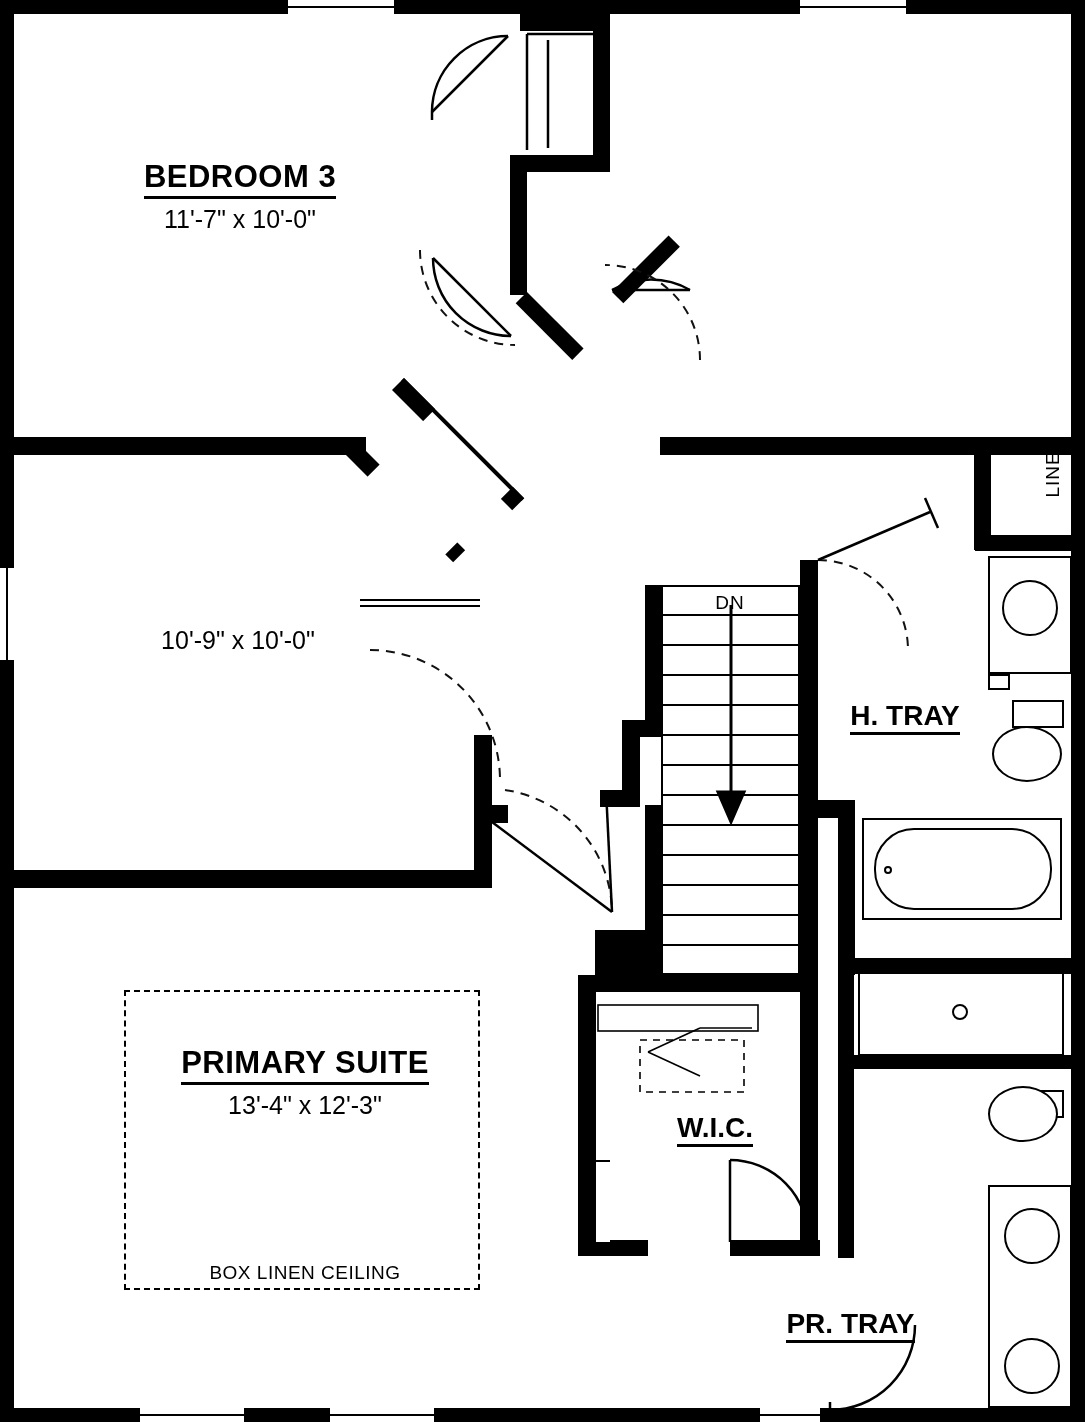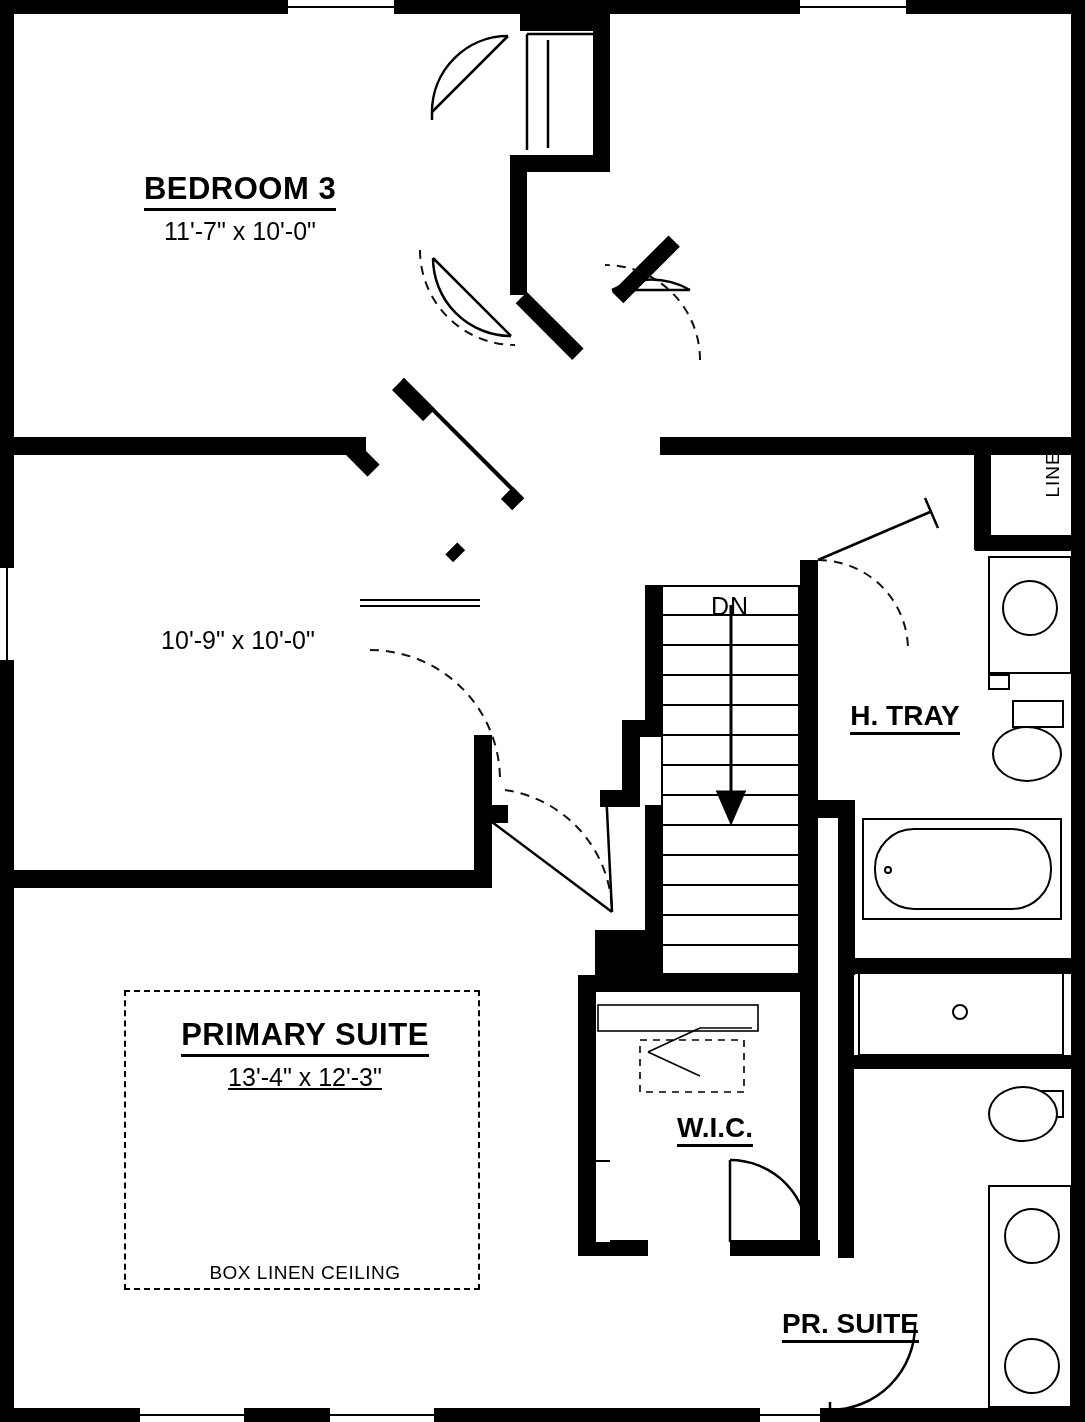--- a/index.html
+++ b/index.html
@@ -65,21 +65,21 @@
     font-size: 28px;
     border-bottom: 3px solid #000;
     display: inline-block;
     padding-bottom: 1px;
   }
   .tiny-txt {
     font-size: 19px;
     letter-spacing: 0.5px;
   }
   .dn-txt {
-    font-size: 25px;
+    font-size: 19px;
     letter-spacing: 1px;
   }
   .vert-txt {
     font-size: 19px;
     letter-spacing: 1px;
     transform: rotate(-90deg);
     transform-origin: 50% 50%;
   }
   
   .tray {
@@ -298,46 +298,46 @@
 
   <div class="fx" style="left:1012px;top:1090px;width:52px;height:28px;"></div>
   <div class="fx-r" style="left:988px;top:1086px;width:70px;height:56px;"></div>
 
   <div class="fx" style="left:988px;top:1185px;width:84px;height:223px;"></div>
   <div class="fx-r" style="left:1004px;top:1208px;width:56px;height:56px;"></div>
   <div class="fx-r" style="left:1004px;top:1338px;width:56px;height:56px;"></div>
 
   <div class="tray" style="left:124px;top:990px;width:356px;height:300px;"></div>
 
-  <div class="lbl" style="left:110px;top:172px;width:260px;">
+  <div class="lbl" style="left:110px;top:160px;width:260px;">
     <span class="room-name">BEDROOM 3</span>
     <span class="room-dims">11'-7" x 10'-0"</span>
   </div>
 
 
   <div class="lbl" style="left:108px;top:620px;width:260px;">
     <span class="room-dims">10'-9" x 10'-0"</span>
   </div>
 
-  <div class="lbl" style="left:150px;top:1018px;width:310px;text-decoration:underline;">
+  <div class="lbl" style="left:150px;top:1046px;width:310px;">
     <span class="room-name">PRIMARY SUITE</span>
     <span class="room-dims">13'-4" x 12'-3"</span>
   </div>
 
   <div class="lbl tiny-txt" style="left:180px;top:1262px;width:250px;">BOX LINEN CEILING</div>
 
   <div class="lbl" style="left:820px;top:700px;width:170px;">
     <span class="small-name">H. TRAY</span>
   </div>
 
   <div class="lbl" style="left:650px;top:1112px;width:130px;">
     <span class="small-name">W.I.C.</span>
   </div>
 
   <div class="lbl" style="left:758px;top:1308px;width:185px;">
-    <span class="small-name">PR. SUITE</span>
+    <span class="small-name">PR. TRAY</span>
   </div>
 
   <div class="lbl dn-txt" style="left:700px;top:592px;width:60px;">DN</div>
 
   <div class="lbl vert-txt" style="left:1008px;top:455px;width:90px;height:24px;line-height:24px;">LINEN</div>
 
 </div>
 
 </body></html>

